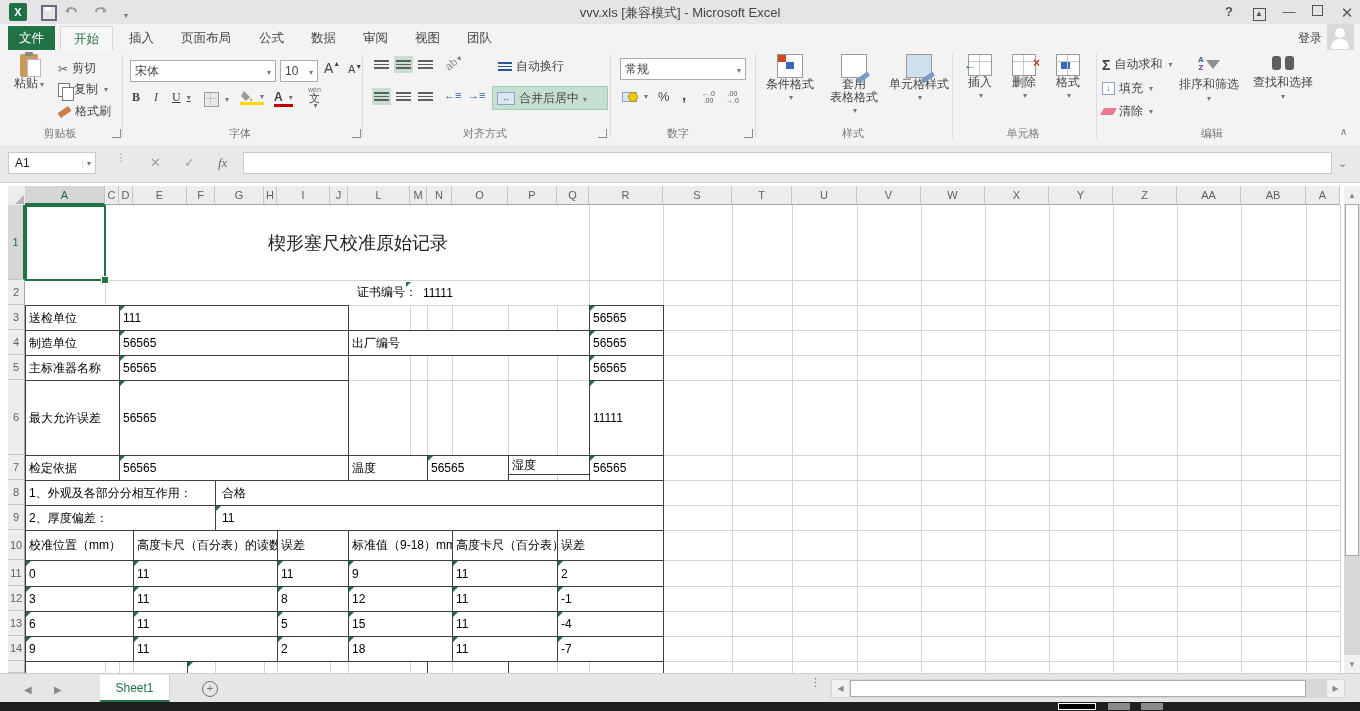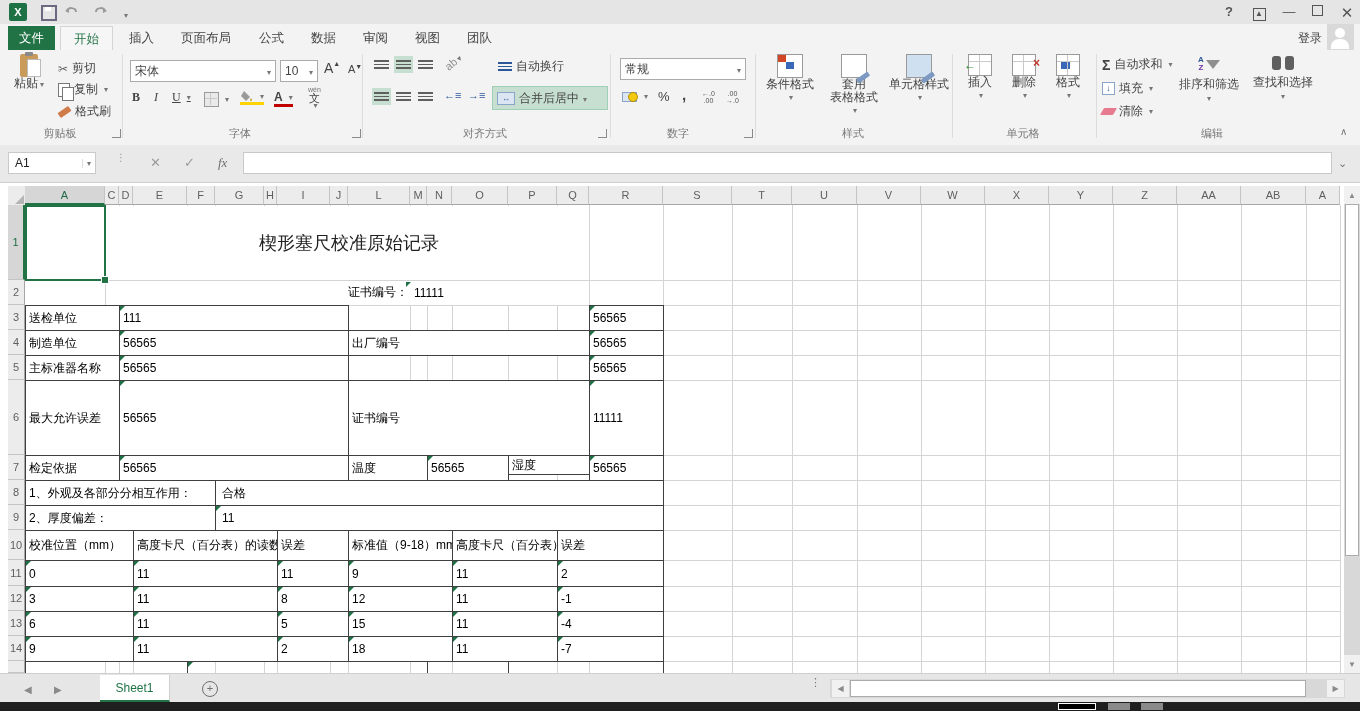--- a/index.html
+++ b/index.html
@@ -86,21 +86,21 @@
   #corner i{position:absolute;right:1px;bottom:1px;width:0;height:0;border-left:9px solid transparent;border-bottom:9px solid #b5b5b5;}
   .col-head{position:absolute;height:19px;background:#ececec;border-right:1px solid #c4c4c4;border-bottom:1px solid #a6a6a6;font-size:11px;color:#5f5f5f;display:flex;align-items:center;justify-content:center;box-sizing:border-box;top:186px;}
   .col-head.sel{background:#d6d6d6;color:#1e6b43;border-bottom:2px solid #217346;}
   .row-head{position:absolute;width:17px;background:#ececec;border-right:1px solid #a6a6a6;border-bottom:1px solid #c4c4c4;font-size:11px;color:#5f5f5f;display:flex;align-items:center;justify-content:center;box-sizing:border-box;left:8px;}
   .row-head.sel{background:#d6d6d6;color:#1e6b43;border-right:2px solid #217346;}
   .gl{position:absolute;background:#d4d4d4;z-index:1;}
   .vseg{position:absolute;width:1px;background:#3f3f3f;z-index:4;}
   #ovl{left:26px;top:206px;width:637px;height:99px;background:#fff;z-index:2;}
   .seg{position:absolute;background:#d4d4d4;z-index:3;}
   .cell{position:absolute;box-sizing:border-box;border:1px solid #3f3f3f;background:#fff;font-size:12px;display:flex;align-items:center;padding-left:3px;white-space:nowrap;overflow:hidden;z-index:4;color:#000;}
-  .cell.nb{border:none;background:transparent;}
+  .cell.nb{border:none;background:transparent;margin-left:9px;}
   .tri{position:absolute;width:0;height:0;border-top:5px solid #1e7145;border-right:5px solid transparent;z-index:5;}
   #selbox{left:25px;top:205px;width:81px;height:76px;border:2px solid #217346;box-sizing:border-box;z-index:6;}
   #selhandle{left:101px;top:276px;width:6px;height:6px;background:#217346;border:1px solid #fff;z-index:7;}
   
   #vtrack{left:1344px;top:186px;width:16px;height:487px;background:#d8d8d8;}
   .sbtn{background:#f1f1f1;color:#8a8a8a;font-size:8px;display:flex;align-items:center;justify-content:center;}
   #vthumb{left:1345px;top:204px;width:14px;height:352px;background:#fff;border:1px solid #ababab;box-sizing:border-box;}
   #tabbar{left:0;top:673px;width:1360px;height:29px;background:#e6e6e6;border-top:1px solid #cfcfcf;}
   .navarr{top:10px;font-size:10px;color:#8a8a8a;}
   #sheettab{left:100px;top:1px;width:70px;height:27px;background:#fff;border-right:1px solid #cfcfcf;border-bottom:2px solid #217346;color:#217346;font-size:12px;display:flex;align-items:center;justify-content:center;box-sizing:border-box;}
@@ -127,20 +127,21 @@
           <path d="M1 8 L5 6 L5 10 Z" fill="#9a9a9a"></path>
         </svg>
     </div>
     <div class="abs qat" style="left:92px;">
       <svg width="16" height="14" viewBox="0 0 16 14">
           <path d="M13 8 C13 4,4 4,4 9" stroke="#9a9a9a" stroke-width="2" fill="none"></path>
           <path d="M15 8 L11 6 L11 10 Z" fill="#9a9a9a"></path>
         </svg>
     </div>
     <div class="abs qat ddb" style="left:124px;top:6px;"></div>
+    <div id="win-title" class="abs">vvv.xls  [兼容模式] - Microsoft Excel</div>
     <div class="abs winbtn" style="left:1218px;font-weight:bold;">?</div>
     <div class="abs winbtn" style="left:1248px;" id="btn-ribopts"><i>▲</i></div>
     <div class="abs winbtn" style="left:1278px;">—</div>
     <div class="abs winbtn" style="left:1306px;" id="btn-restore"><i></i></div>
     <div class="abs winbtn" style="left:1336px;font-size:15px;">✕</div>
   </div>
 
   <div id="tabrow" class="abs">
     <div id="tab-file" class="abs">文件</div>
     <div class="abs rtab active" style="left:60px;">开始</div>
@@ -475,21 +476,20 @@
   <div class="cell" style="left:119px;top:330px;width:230px;height:26px;">56565</div>
   <div class="cell" style="left:348px;top:330px;width:242px;height:26px;">出厂编号</div>
   <div class="cell" style="left:589px;top:330px;width:75px;height:26px;">56565</div>
 
   <div class="cell" style="left:25px;top:355px;width:95px;height:26px;">主标准器名称</div>
   <div class="cell" style="left:119px;top:355px;width:230px;height:26px;">56565</div>
   <div class="cell" style="left:589px;top:355px;width:75px;height:26px;">56565</div>
 
   <div class="cell" style="left:25px;top:380px;width:95px;height:76px;">最大允许误差</div>
   <div class="cell" style="left:119px;top:380px;width:230px;height:76px;">56565</div>
-  <div class="cell" style="left:348px;top:380px;width:242px;height:76px;">证书编号</div>
   <div class="cell" style="left:589px;top:380px;width:75px;height:76px;">11111</div>
 
   <div class="cell" style="left:25px;top:455px;width:95px;height:26px;">检定依据</div>
   <div class="cell" style="left:119px;top:455px;width:230px;height:26px;">56565</div>
   <div class="cell" style="left:348px;top:455px;width:80px;height:26px;">温度</div>
   <div class="cell" style="left:427px;top:455px;width:82px;height:26px;">56565</div>
   <div class="cell" style="left:508px;top:455px;width:82px;height:20px;">湿度</div>
   <div class="cell" style="left:589px;top:455px;width:75px;height:26px;">56565</div>
 
   <div class="cell" style="left:25px;top:480px;width:191px;height:26px;">1、外观及各部分分相互作用：</div>

